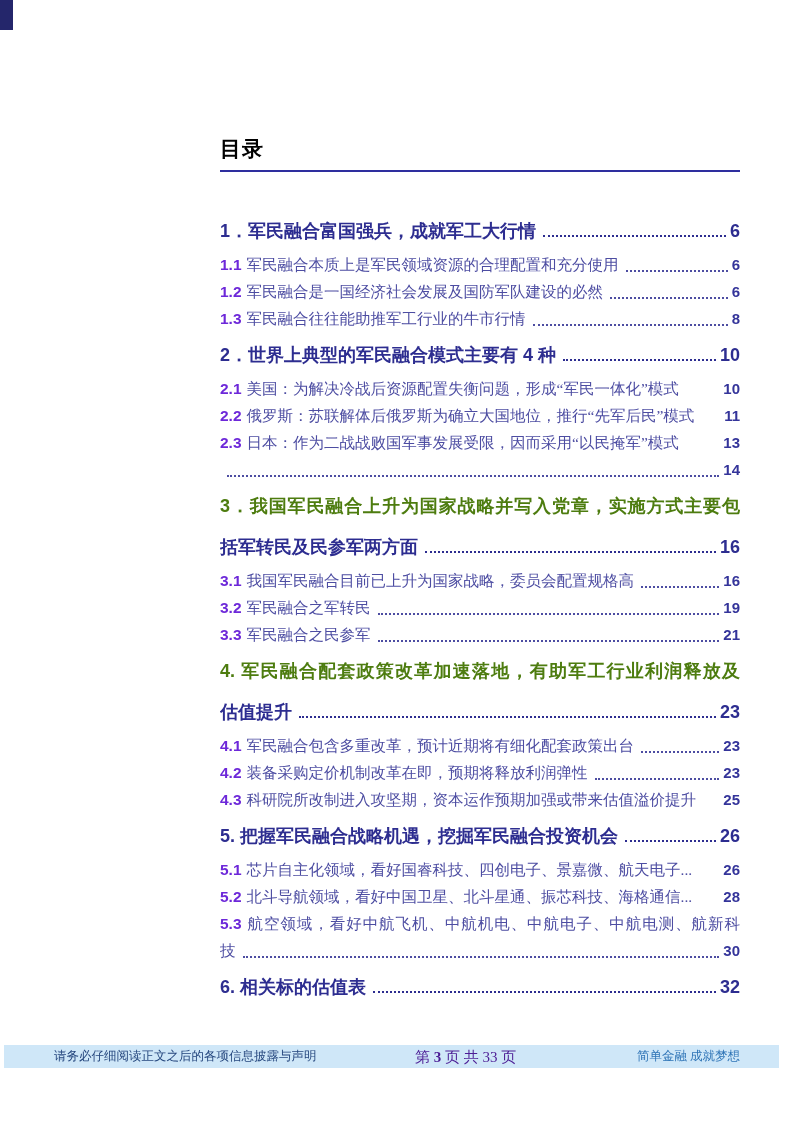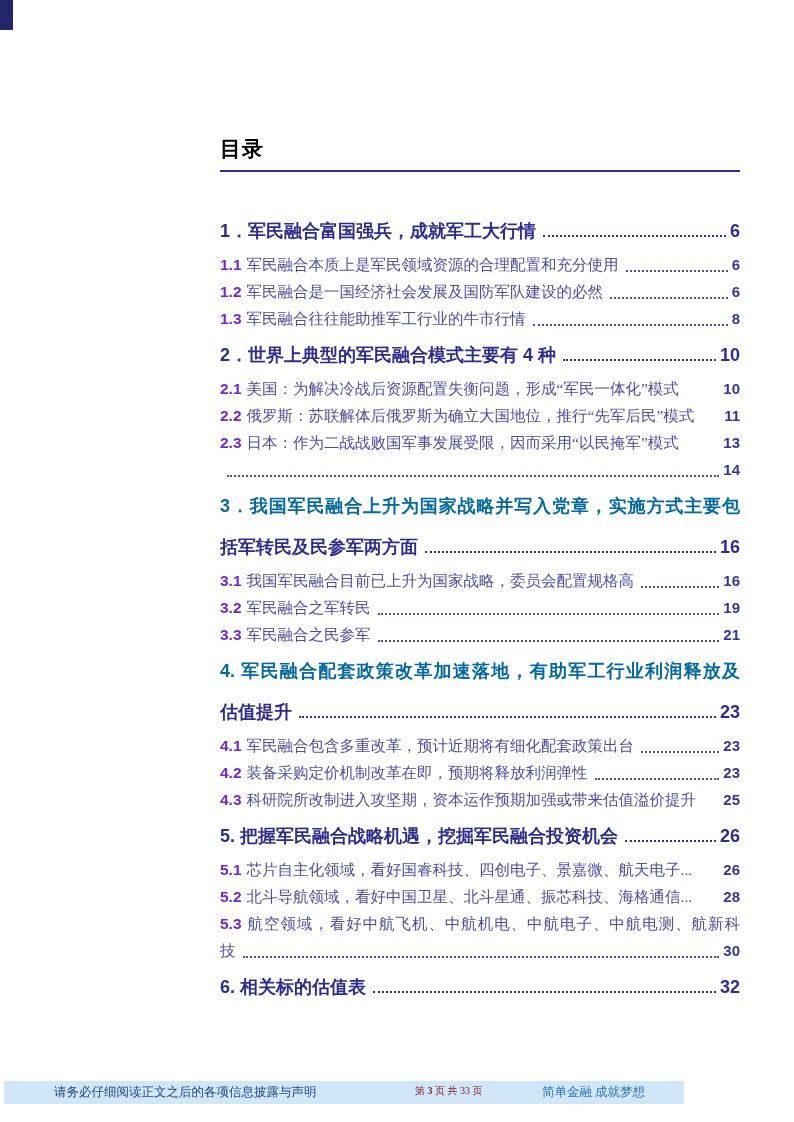--- a/index.html
+++ b/index.html
@@ -10,47 +10,47 @@
   .corner{position:absolute;left:0;top:0;width:13px;height:30px;background:#24266b;}
 
   
   .toc{position:absolute;left:220px;top:131px;width:520px;}
   .toc-title{font-size:21px;line-height:36px;font-weight:bold;color:#000000;
              letter-spacing:1px;}
   .rule{border-top:2px solid #2e2e9e;margin-top:3px;}
 
   .row{display:flex;align-items:baseline;}
   .h{font-weight:bold;font-size:18px;line-height:26px;color:#2d2d90;}
-  .h-fill{font-weight:bold;font-size:18px;line-height:26px;color:#0369a1;display:block;
+  .h-fill{font-weight:bold;font-size:18px;line-height:26px;color:#4d7c0f;display:block;
           text-align:justify;text-align-last:justify;}
   .s{font-family:"Liberation Serif",serif;font-size:15.5px;line-height:27px;color:#4d4da2;}
   .s-fill{font-family:"Liberation Serif",serif;font-size:15.5px;line-height:27px;color:#4d4da2;
           display:block;text-align:justify;text-align-last:justify;}
   .row .txt{white-space:nowrap;flex:0 1 auto;overflow:hidden;}
   .h-fill .txt,.s-fill .txt{white-space:normal;}
   .num{font-family:Liberation Sans, sans-serif;font-weight:600;color:#6d28d9;
        padding-right:5px;}
   .lead{flex:1 1 4px;align-self:flex-end;margin:0 4px 6px 7px;min-width:2px;}
   .lead.dotted{border-bottom:2px dotted currentColor;}
   .h .lead.dotted{border-bottom:2.5px dotted currentColor;margin-bottom:7px;}
   .pg{flex:0 0 auto;}
   .h .pg{font-size:18px;}
   .s .pg{font-family:"Liberation Sans",sans-serif;font-weight:600;font-size:15px;color:#34349a;}
   .gap-first{margin-top:46px;text-align:right;}
   .gap-section{margin-top:10px;}
   .gap-hline{margin-top:15px;}
   .gap-subfirst{margin-top:7px;}
 
   
-  .footer-band{position:absolute;left:4px;top:1081px;width:680px;height:23px;
+  .footer-band{position:absolute;left:4px;top:1045px;width:775px;height:23px;
                background:#cfe7f8;}
   .footer-disclaimer{position:absolute;left:50px;top:3px;font-family:"Liberation Serif",serif;
                font-size:12.5px;color:#25477e;}
   .footer-page{position:absolute;left:411px;top:3px;font-family:"Liberation Serif",serif;
-               font-size:10px;color:#7f1d1d;}
+               font-size:15px;color:#4c1d95;}
   .footer-page b{font-family:"Liberation Serif",serif;}
   .footer-slogan{position:absolute;right:39px;top:3px;font-family:"Liberation Serif",serif;
                font-size:12.5px;color:#2e74b6;}
 </style>
 </head>
 <body>
 
 <div class="corner"></div>
 
 <div class="toc">

